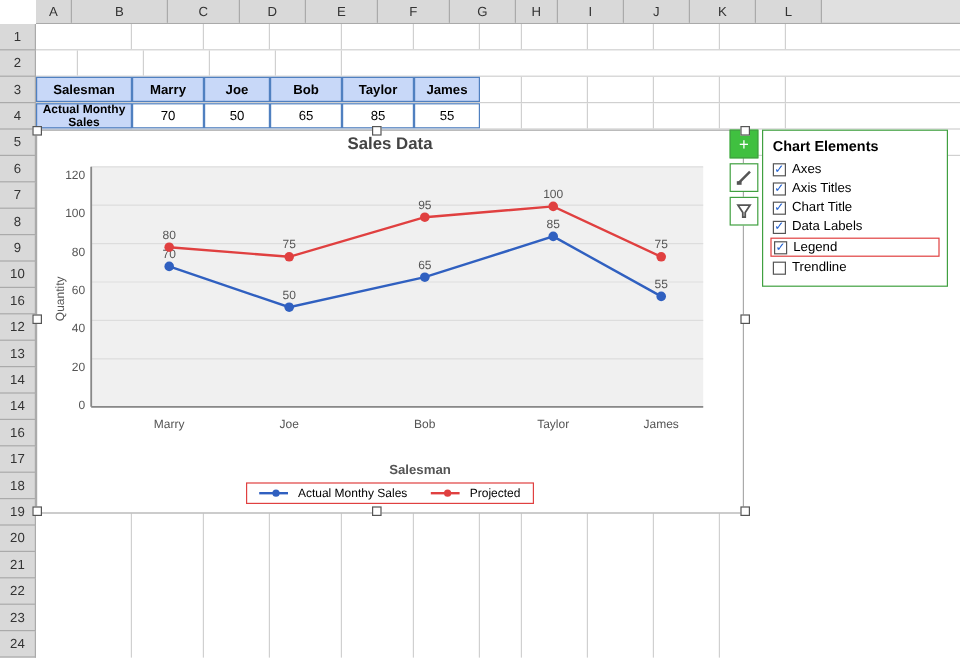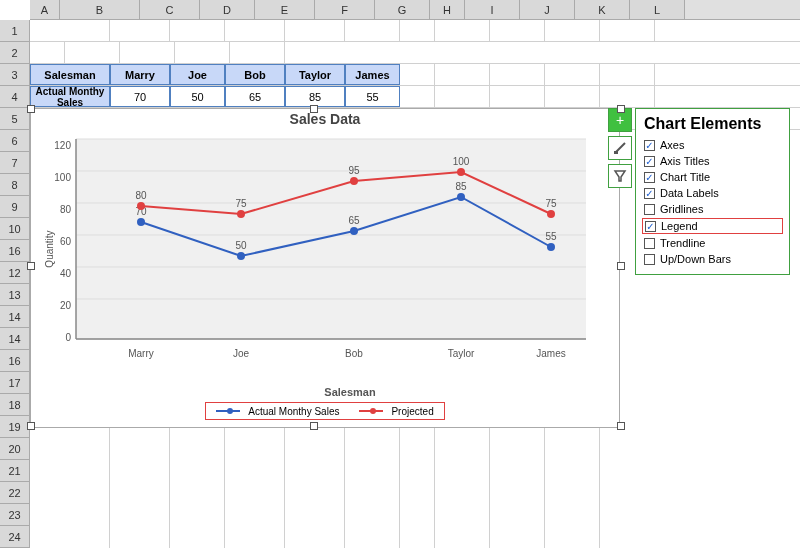--- a/index.html
+++ b/index.html
@@ -177,21 +177,21 @@
       right: 10px;
       top: 108px;
       width: 155px;
       border: 1.5px solid #40a040;
       background: #fff;
       padding: 6px 8px;
       font-size: 11px;
     }
     .panel-title {
       font-weight: bold;
-      font-size: 16px;
+      font-size: 12px;
       margin-bottom: 5px;
     }
     .panel-item {
       display: flex;
       align-items: center;
       gap: 5px;
       margin-bottom: 2px;
       padding: 1px 0;
     }
     .panel-item.highlighted {
@@ -508,37 +508,29 @@
           <span class="checkmark">✓</span>
         </div>
       <span>Chart Title</span>
     </div>
     <div class="panel-item">
       <div class="checkbox checked">
           <span class="checkmark">✓</span>
         </div>
       <span>Data Labels</span>
     </div>
-    <div class="panel-item">
-      <div class="checkbox"></div>
-      <span>Gridlines</span>
-    </div>
     <div class="panel-item highlighted">
       <div class="checkbox checked">
           <span class="checkmark">✓</span>
         </div>
       <span>Legend</span>
     </div>
     <div class="panel-item">
       <div class="checkbox"></div>
       <span>Trendline</span>
-    </div>
-    <div class="panel-item">
-      <div class="checkbox"></div>
-      <span>Up/Down Bars</span>
     </div>
   </div>
 
   <div class="selection-handle" style="top:105px; left:27px;"></div>
   <div class="selection-handle" style="top:105px; left:310px;"></div>
   <div class="selection-handle" style="top:105px; left:617px;"></div>
   <div class="selection-handle" style="top:262px; left:617px;"></div>
   <div class="selection-handle" style="top:422px; left:617px;"></div>
   <div class="selection-handle" style="top:422px; left:310px;"></div>
   <div class="selection-handle" style="top:422px; left:27px;"></div>

